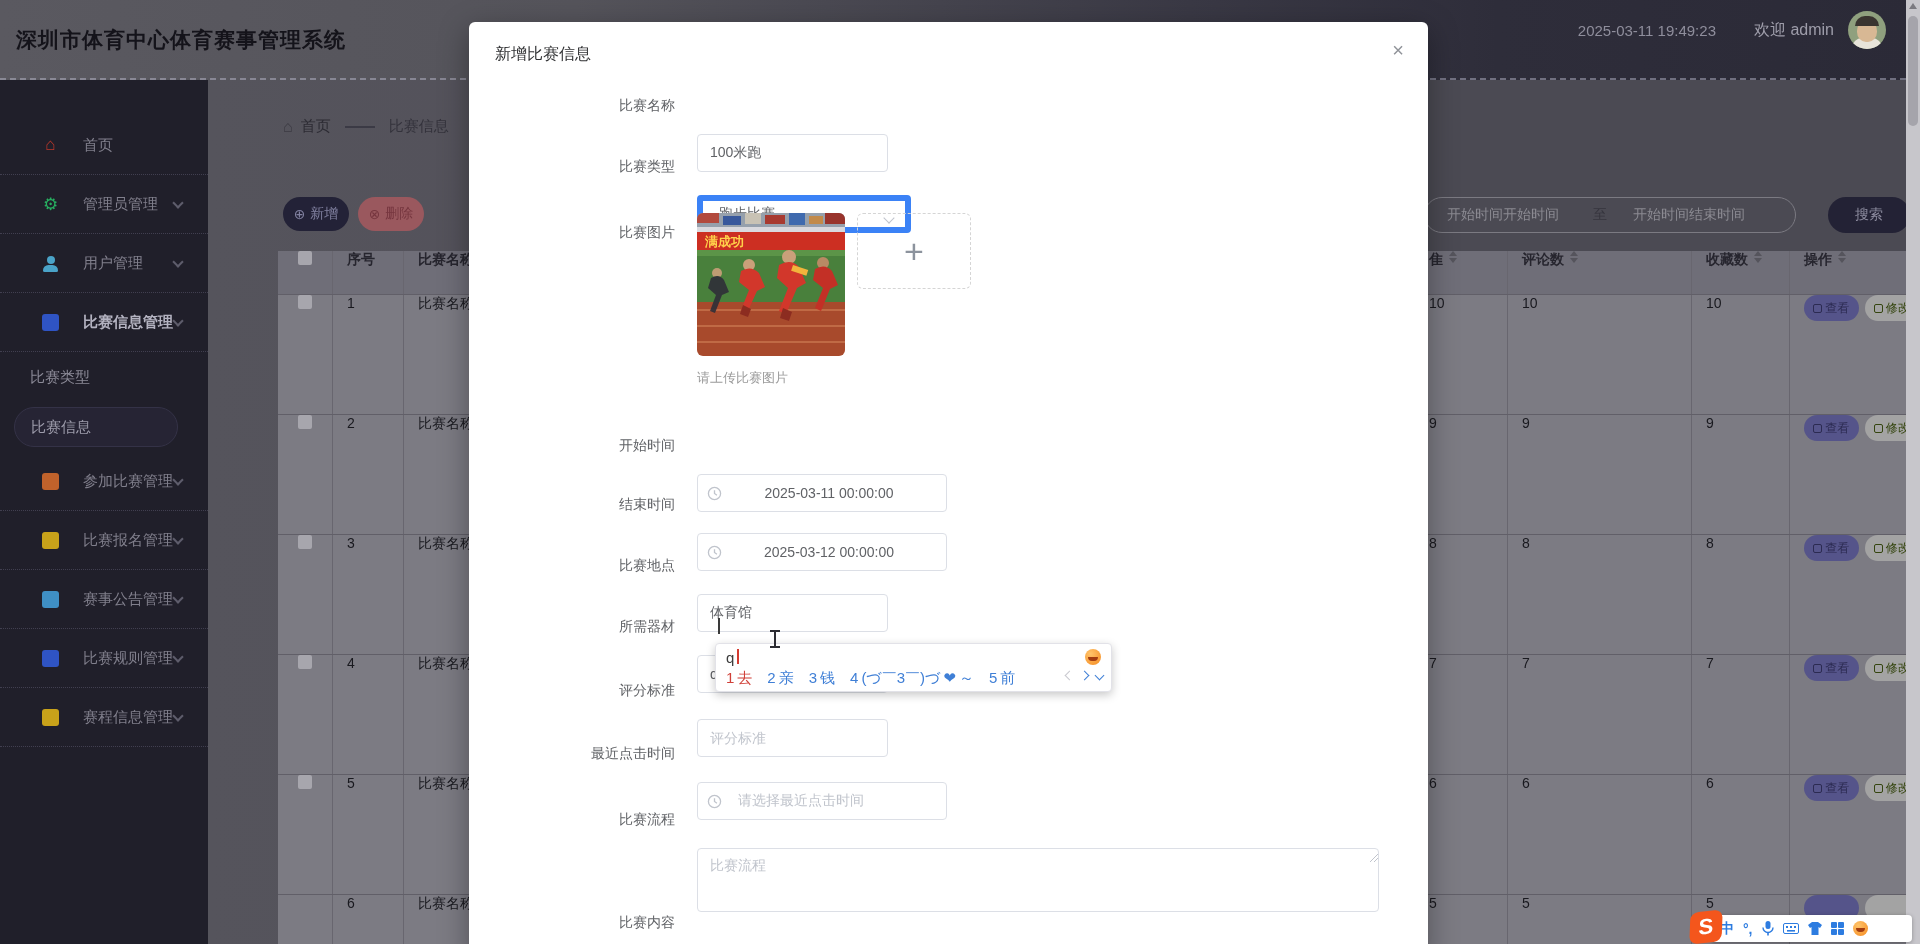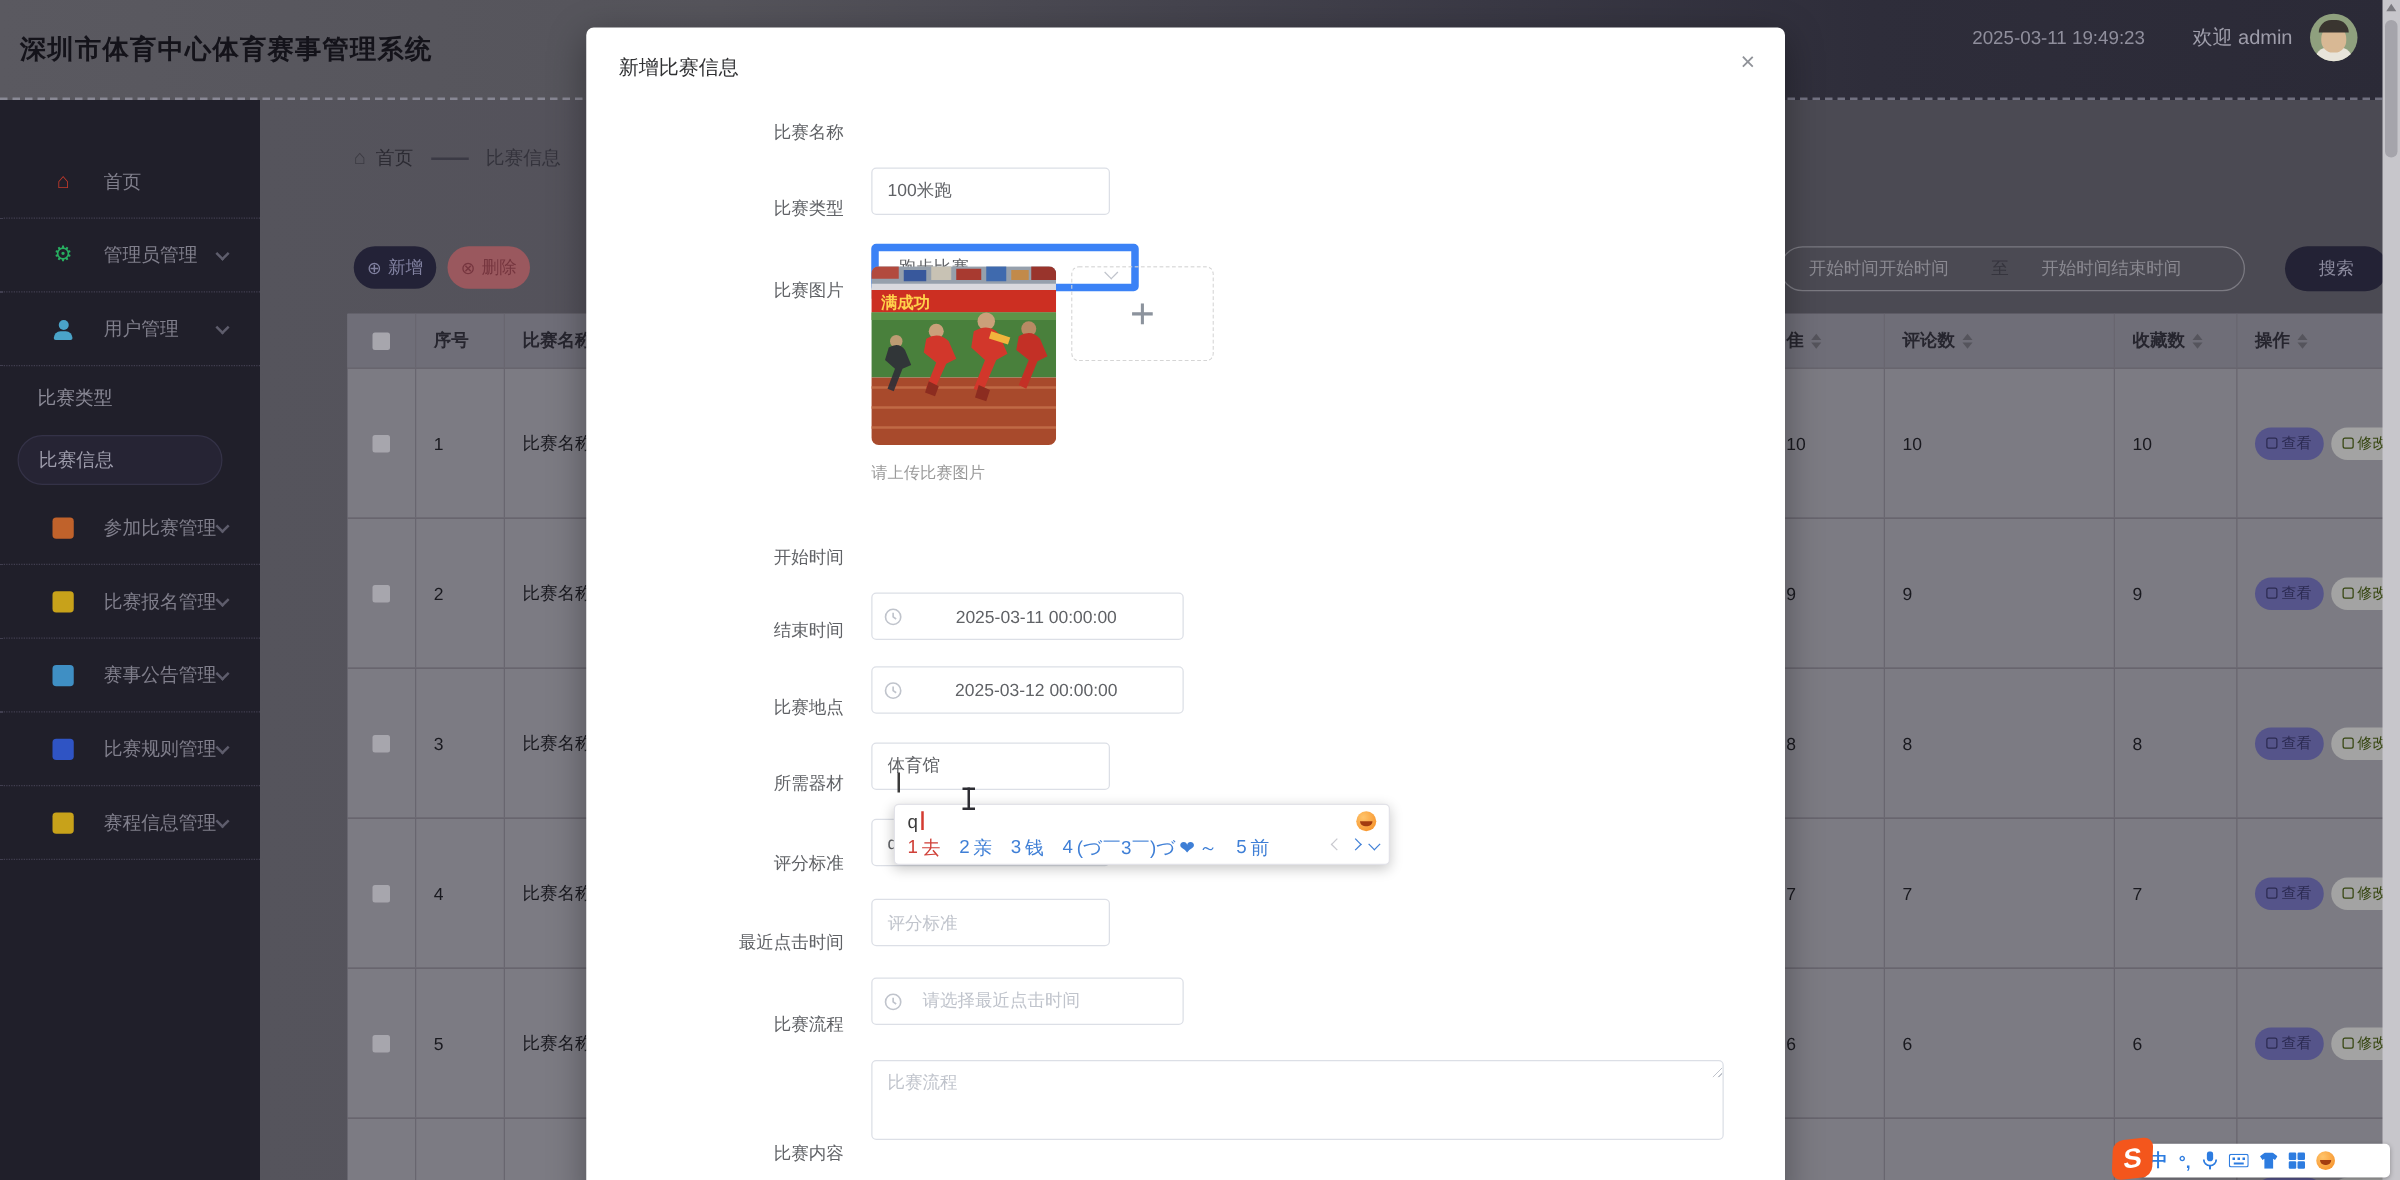--- a/index.html
+++ b/index.html
@@ -50,21 +50,21 @@
           display:flex; align-items:center; font-size:14px; color:#8b8a92; }
   .srch .ph1 { margin-left:22px; }
   .srch .to { margin:0 26px 0 34px; color:#36353e; }
   .btn-search { position:absolute; left:1620px; top:117px; width:82px; height:36px; background:#232235; color:#8c8b9e; border-radius:18px; }
 
   
   .tbl { position:absolute; left:70px; top:171px; right:0; bottom:0; background:#7c7b83; font-size:14px; color:#19191f; }
   .trow { display:grid; grid-template-columns:55px 71px 1011px 93px 184px 98px 130px; }
   .thead { height:43px; background:#6f6e78; font-weight:bold; color:#26252e; }
   .tbody-row { height:120px; border-top:1px solid #615f68; }
-  .tcell { display:flex; align-items:center; padding-left:14px; border-right:1px solid #68666f; overflow:hidden; gap:6px; }
+  .tcell { display:flex; padding-left:14px; border-right:1px solid #68666f; overflow:hidden; gap:6px; }
   .tcell.cb { padding-left:0; justify-content:center; }
   .checkbox { width:14px; height:14px; background:#a7a6ad; border-radius:2px; }
   .sort { display:flex; flex-direction:column; gap:2px; }
   .sort i { width:0; height:0; border-left:4px solid transparent; border-right:4px solid transparent; }
   .sort .up { border-bottom:5px solid #55545c; }
   .sort .dn { border-top:5px solid #55545c; }
   .op-pill { display:inline-flex; align-items:center; justify-content:center; gap:3px; width:55px; height:26px; border-radius:13px; font-size:12px; cursor:pointer; }
   .op-view { background:#55548a; color:#2c2b52; }
   .op-edit { background:#a3a3a3; color:#35450f; }
   .mini-icon { width:9px; height:9px; border:1px solid currentColor; border-radius:2px; flex:none; }
@@ -168,20 +168,25 @@
       <span class="nico" style="color:#27ae60;">⚙</span>
       <span>管理员管理</span>
       <span class="chev"></span>
     </div>
     <div class="nav-item">
       <span class="icon-person">
           <i></i>
           <b></b>
         </span>
       <span>用户管理</span>
+      <span class="chev"></span>
+    </div>
+    <div class="nav-item active">
+      <span class="nico block" style="background:#2f54c4;"></span>
+      <span>比赛信息管理</span>
       <span class="chev"></span>
     </div>
     <div class="nav-sub">
       <span>比赛类型</span>
     </div>
     <div class="nav-sub">
       <span class="pill">
         <span>比赛信息</span>
       </span>
     </div>

